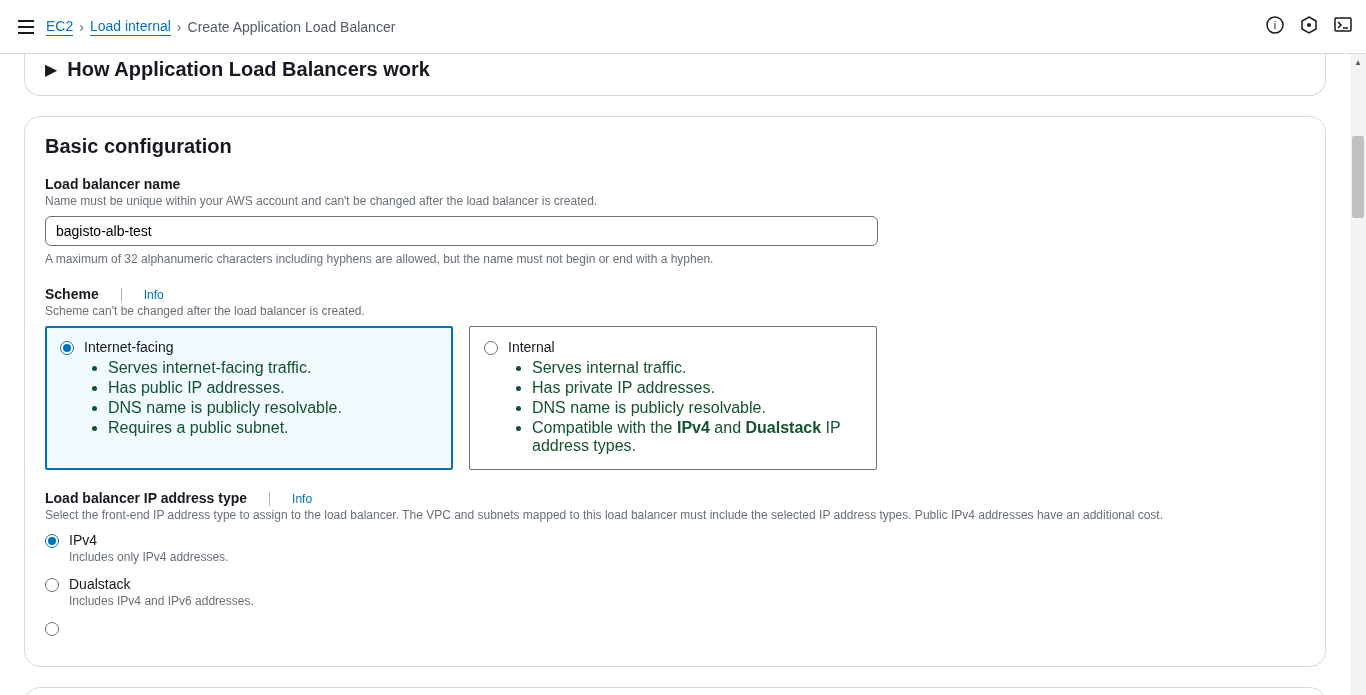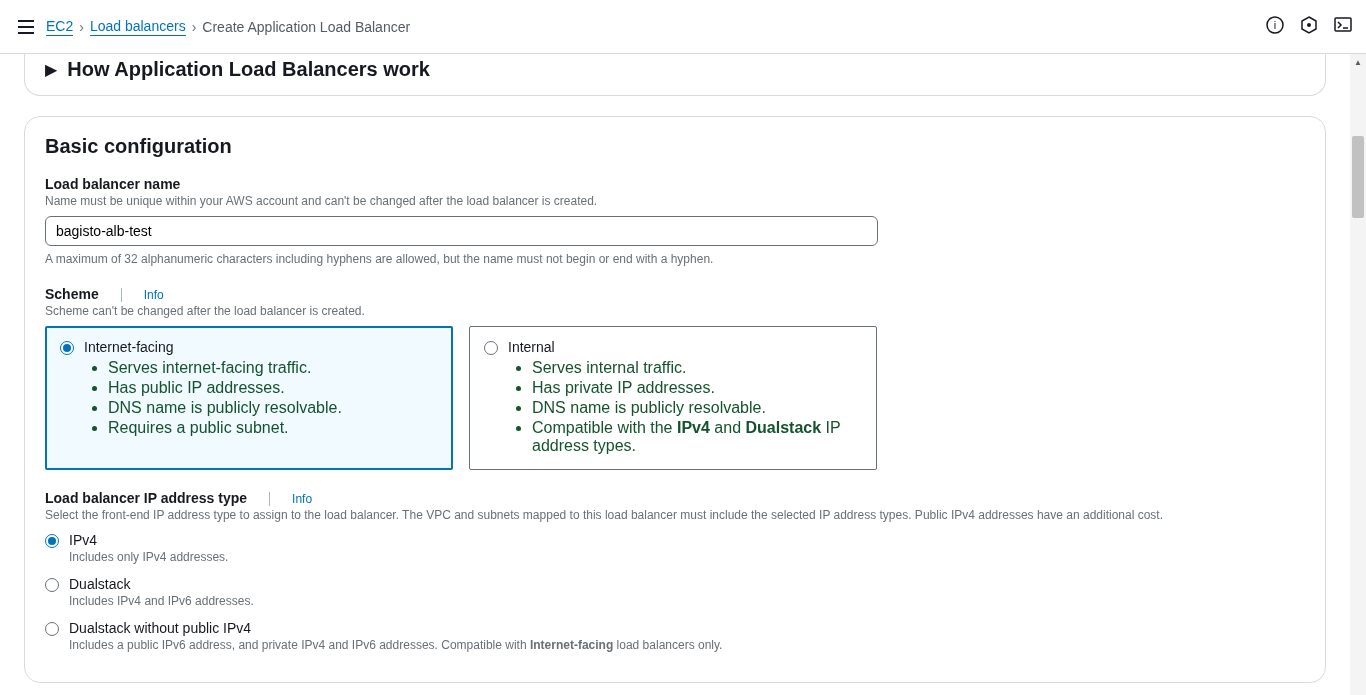--- a/index.html
+++ b/index.html
@@ -54,21 +54,21 @@
 <div class="top-nav">
   <div class="nav-left">
     <div class="hamburger">
       <svg width="16" height="14" viewBox="0 0 16 14">
           <path d="M0 1h16M0 7h16M0 13h16" stroke="#16191f" stroke-width="2"></path>
         </svg>
     </div>
     <div class="breadcrumb">
       <a href="#">EC2</a>
       <span class="breadcrumb-sep">›</span>
-      <a href="#">Load balancers</a>
+      <a href="#">Load internal</a>
       <span class="breadcrumb-sep">›</span>
       <span class="breadcrumb-current">Create Application Load Balancer</span>
     </div>
   </div>
   <div class="nav-right">
     <span class="nav-icon">
       <svg width="18" height="18" viewBox="0 0 18 18">
           <circle cx="9" cy="9" r="8" fill="none" stroke="#16191f" stroke-width="1.5"></circle>
           <text x="9" y="13" text-anchor="middle" font-size="11" font-family="Arial" fill="#16191f">i</text>
         </svg>
@@ -158,24 +158,20 @@
             </div>
             <div class="ip-option">
               <div class="radio-circle"></div>
               <div>
                 <div class="ip-label">Dualstack</div>
                 <div class="ip-desc">Includes IPv4 and IPv6 addresses.</div>
               </div>
             </div>
             <div class="ip-option">
               <div class="radio-circle"></div>
-              <div>
-                <div class="ip-label">Dualstack without public IPv4</div>
-                <div class="ip-desc">Includes a public IPv6 address, and private IPv4 and IPv6 addresses. Compatible with <strong>Internet-facing</strong> load balancers only.</div>
-              </div>
             </div>
           </div>
     </div>
   </div>
 
   <div class="panel">
     <div class="network-head">
       <h2 class="section-title" style="margin-bottom:0">Network mapping</h2>
       <span class="info-link">Info</span>
     </div>

